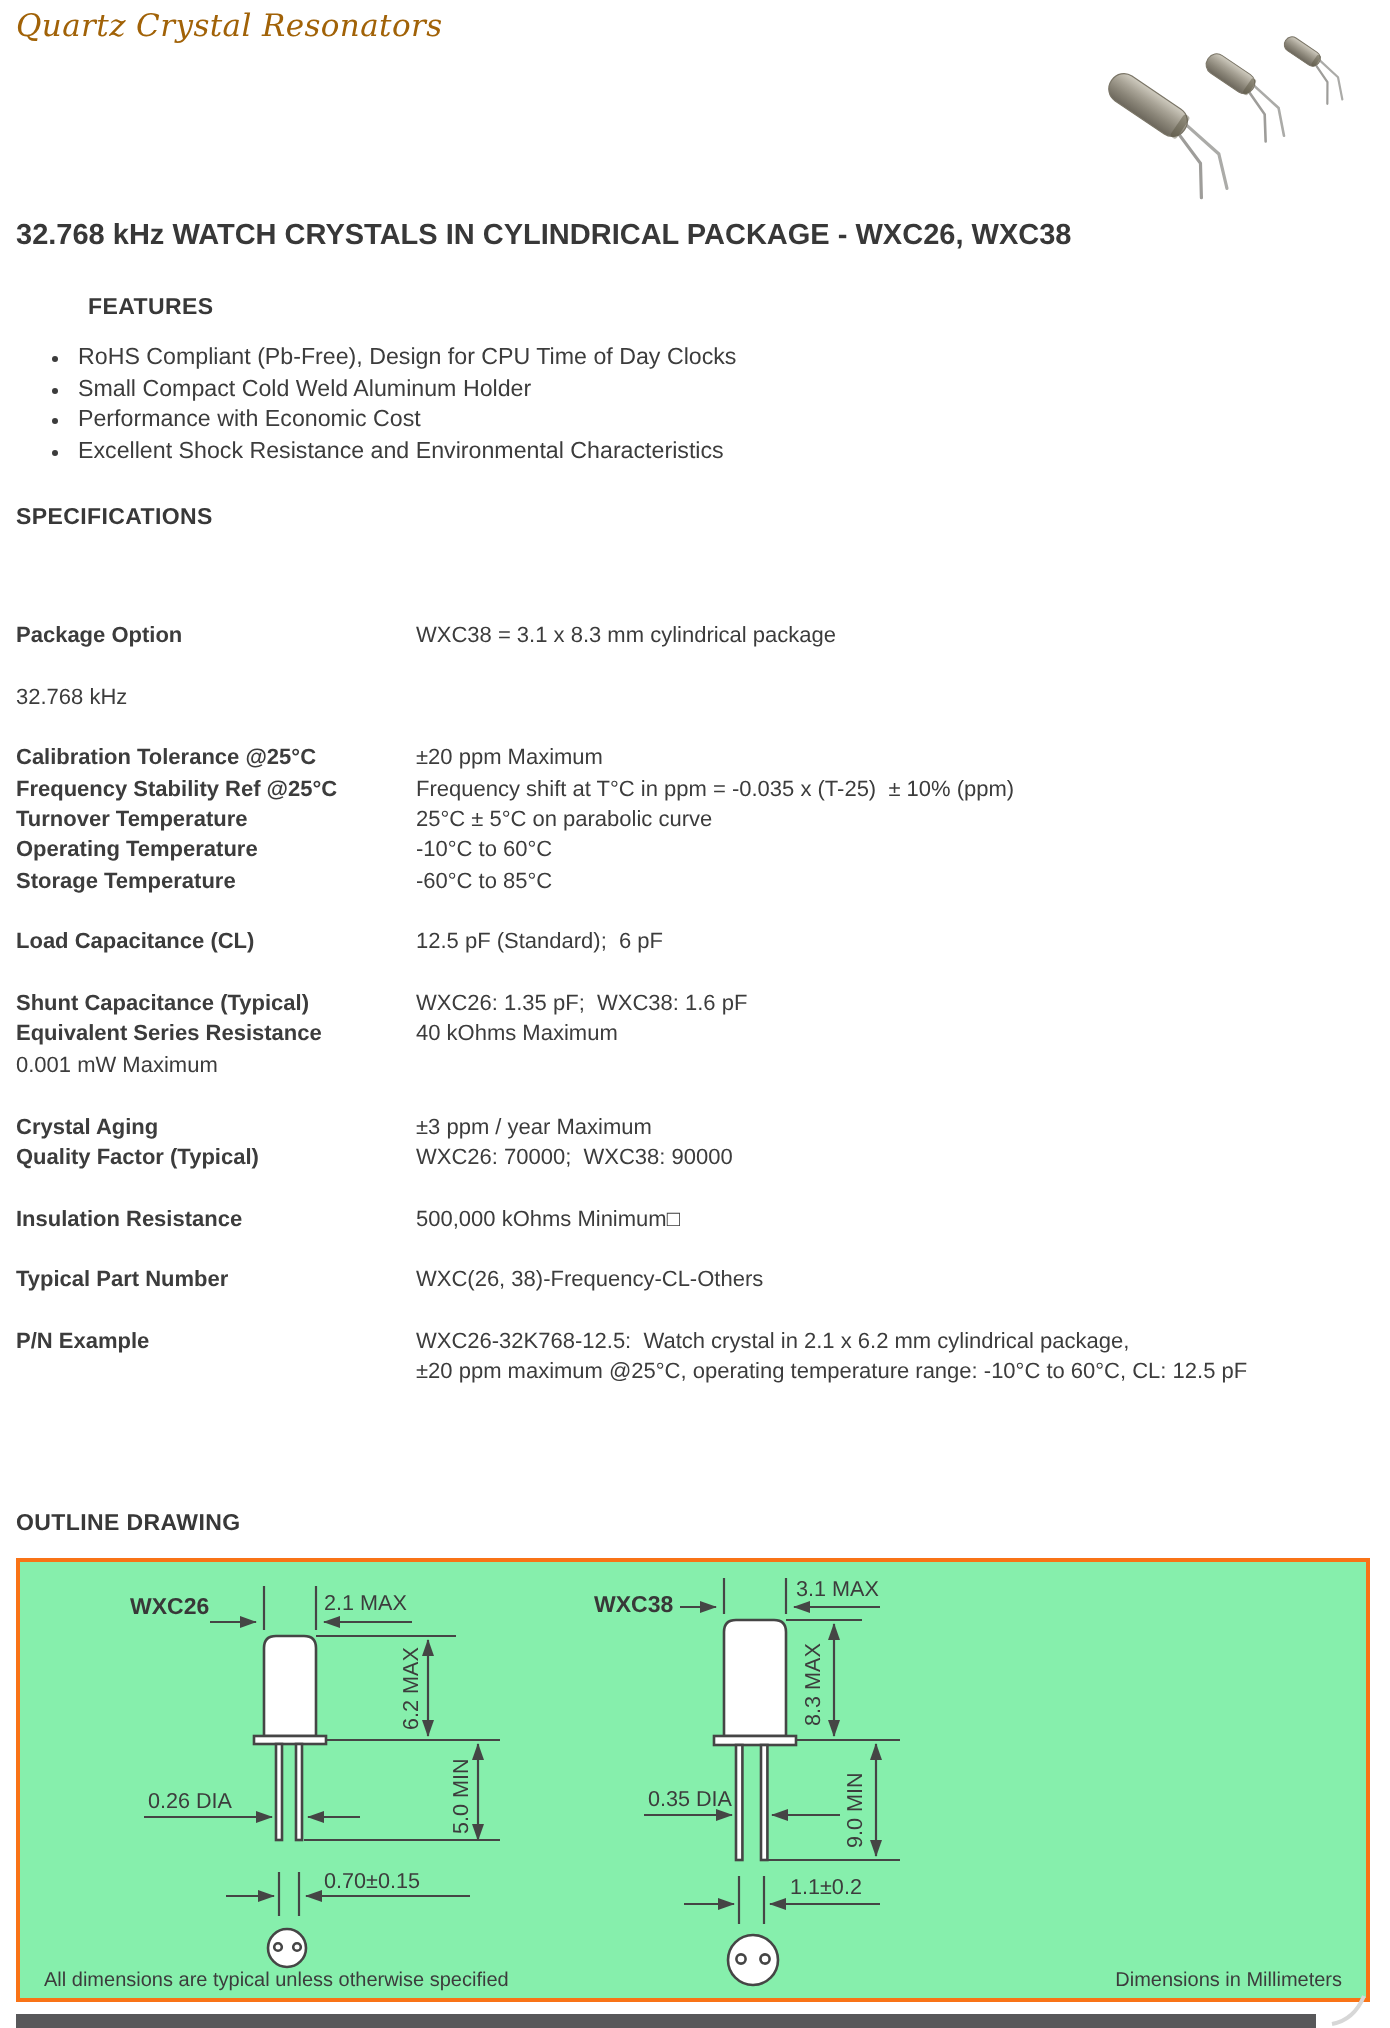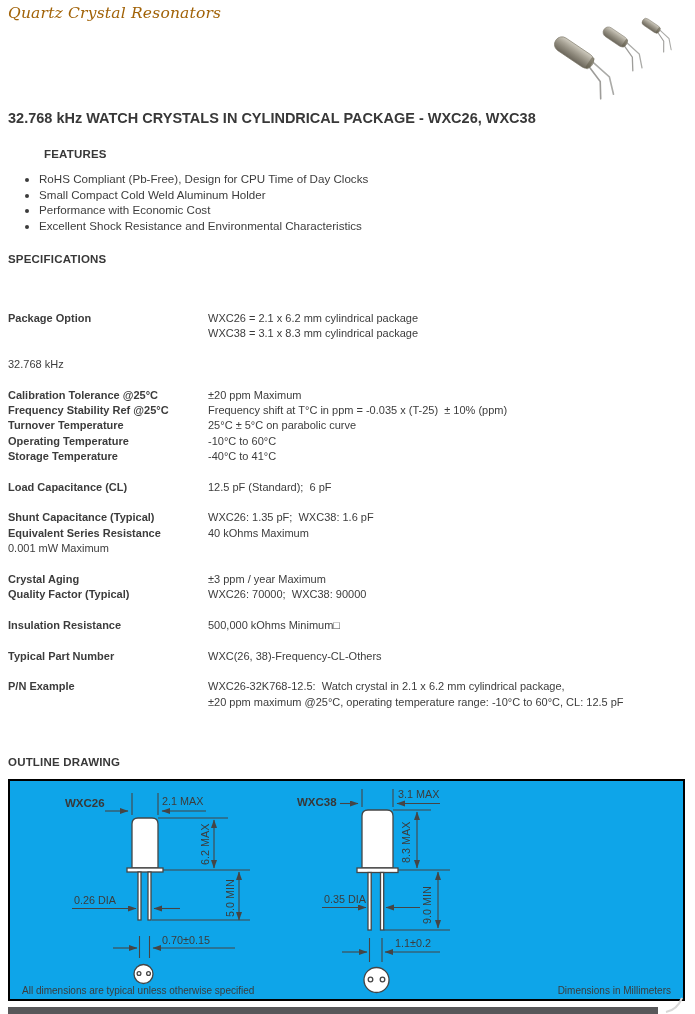--- a/index.html
+++ b/index.html
@@ -30,21 +30,21 @@
   .specs-heading{top:253px;}
   .specs{position:absolute;top:279px;left:8px;width:679px;font-size:11px;margin-top:32px;}
   .spec-group{margin:0 0 15.35px 0;}
   .spec-row{display:flex;}
   .spec-label{width:200px;flex-shrink:0;font-weight:bold;line-height:15.35px;}
   .spec-vals{line-height:15.35px;}
   .spec-val{white-space:pre-wrap;}
   .outline-heading{top:756px;}
   .outline-box{
     position:absolute;top:779px;left:8px;width:677px;height:222px;
-    border:2px solid #000000;box-sizing:border-box;background:#0ea5e9;
+    border:2px solid #f97316;box-sizing:border-box;background:#86efac;
   }
   .outline-svg{position:absolute;left:0;top:0;}
   .note{position:absolute;bottom:3px;font-size:10px;color:#3c3c3c;}
   .note-left{left:12px;}
   .note-right{right:12px;}
   .footer-bar{position:absolute;left:8px;top:1007px;width:650px;height:7px;background:#58585a;}
   .footer-swoosh{position:absolute;left:664px;top:995px;}
   .dim-text{font-family:"Liberation Sans",sans-serif;font-size:10.8px;fill:#3c3c3c;}
   .dim-label{font-family:"Liberation Sans",sans-serif;font-size:11.5px;font-weight:bold;fill:#383838;}
   .dline{stroke:#454545;stroke-width:1.1;fill:none;}
@@ -94,21 +94,20 @@
   <li>Excellent Shock Resistance and Environmental Characteristics</li>
 </ul>
 
 <div class="section-heading specs-heading">SPECIFICATIONS</div>
 
 <div class="specs">
   <div class="spec-group">
     <div class="spec-row">
       <div class="spec-label">Package Option</div>
       <div class="spec-vals">
-        <div class="spec-val">WXC26 = 2.1 x 6.2 mm cylindrical package</div>
         <div class="spec-val">WXC38 = 3.1 x 8.3 mm cylindrical package</div>
       </div>
     </div>
   </div>
 
   <div class="spec-group">
     <div class="spec-row">
       <div class="spec-vals">
           <div class="spec-val">32.768 kHz</div>
         </div>
@@ -136,21 +135,21 @@
     </div>
     <div class="spec-row">
       <div class="spec-label">Operating Temperature</div>
       <div class="spec-vals">
           <div class="spec-val">-10°C to 60°C</div>
         </div>
     </div>
     <div class="spec-row">
       <div class="spec-label">Storage Temperature</div>
       <div class="spec-vals">
-          <div class="spec-val">-40°C to 41°C</div>
+          <div class="spec-val">-60°C to 85°C</div>
         </div>
     </div>
   </div>
 
   <div class="spec-group">
     <div class="spec-row">
       <div class="spec-label">Load Capacitance (CL)</div>
       <div class="spec-vals">
           <div class="spec-val">12.5 pF (Standard);  6 pF</div>
         </div>

